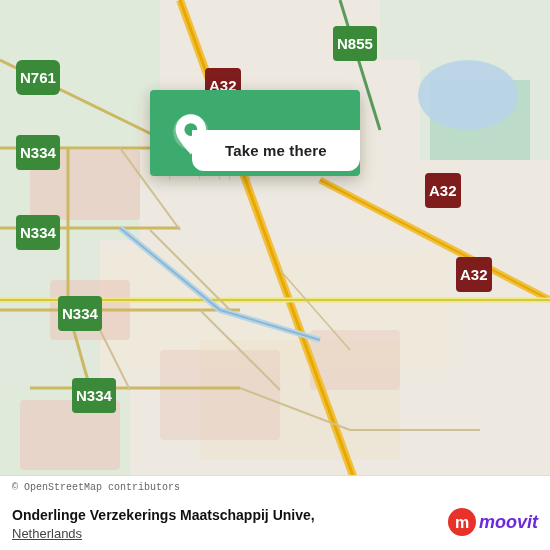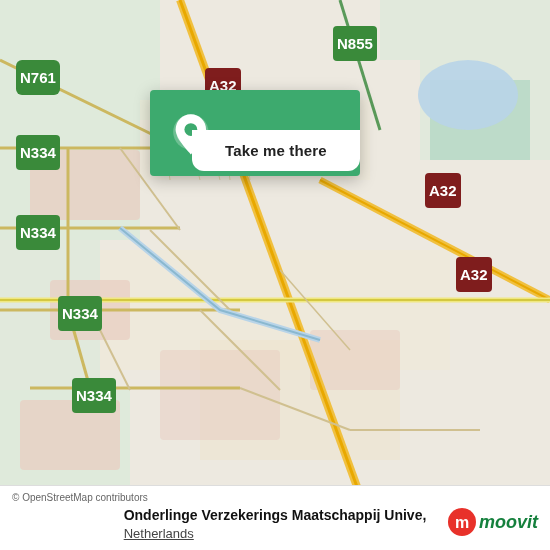--- a/index.html
+++ b/index.html
@@ -69,21 +69,22 @@
       left: 0;
       width: 100%;
       background: white;
       padding: 6px 12px 8px 12px;
       border-top: 1px solid #ddd;
     }
 
     #attribution {
       font-size: 10px;
       color: #666;
-      margin-bottom: 3px;
+      margin-bottom: 13px;
+      font-family: Liberation Mono, monospace;
     }
 
     #location-name {
       font-size: 14px;
       font-weight: 600;
       color: #111;
     }
 
     #location-country {
       font-size: 13px;
@@ -97,21 +98,21 @@
       bottom: 14px;
       right: 12px;
       display: flex;
       align-items: center;
       gap: 3px;
     }
 
     #moovit-text {
       font-size: 18px;
       font-weight: 700;
-      color: #15803d;
+      color: #6d28d9;
       font-style: italic;
     }
 
     
     .road-badge {
       position: absolute;
       border-radius: 4px;
       font-size: 15px;
       font-weight: bold;
       padding: 9px 4px;
@@ -208,21 +209,21 @@
       <circle cx="26" cy="26" r="18" fill="white" opacity="0.35"></circle>
       <path d="M26 4 C15.5 4 7 12.5 7 23 C7 35 26 54 26 54 C26 54 45 35 45 23 C45 12.5 36.5 4 26 4 Z" fill="white"></path>
       <circle cx="26" cy="23" r="8" fill="#3daa6e"></circle>
     </svg>
 
     <button id="take-me-there-btn">Take me there</button>
   </div>
 
   <div id="bottom-bar">
     <div id="attribution">© OpenStreetMap contributors</div>
-    <div style="display:flex; justify-content:center; align-items:center;">
+    <div style="display:flex; justify-content:flex-start; align-items:center;">
       <div>
         <span id="location-name">Onderlinge Verzekerings Maatschappij Unive,</span>
         <br>
         <span id="location-country">Netherlands</span>
       </div>
       <div id="moovit-logo">
 
         <svg width="28" height="28" viewBox="0 0 28 28">
           <circle cx="14" cy="14" r="14" fill="#e8312a"></circle>
           <text x="14" y="20" text-anchor="middle" font-size="16" font-weight="bold" fill="white" font-family="Arial">m</text>

